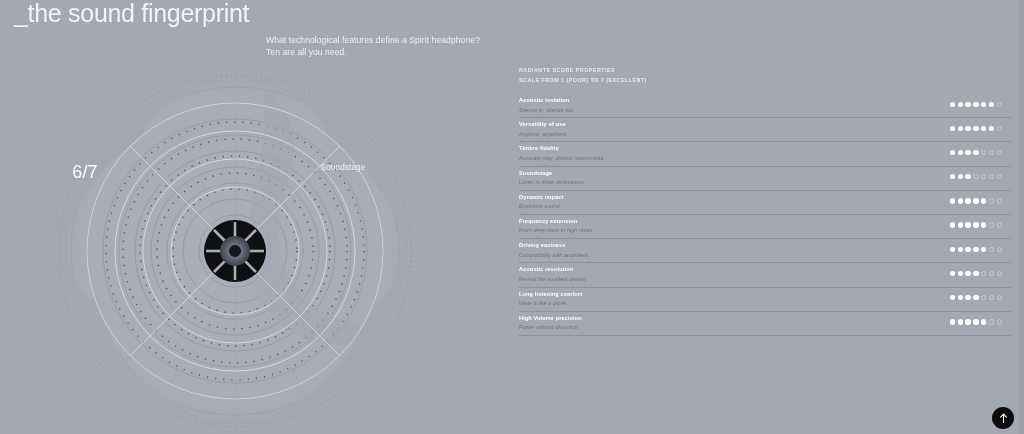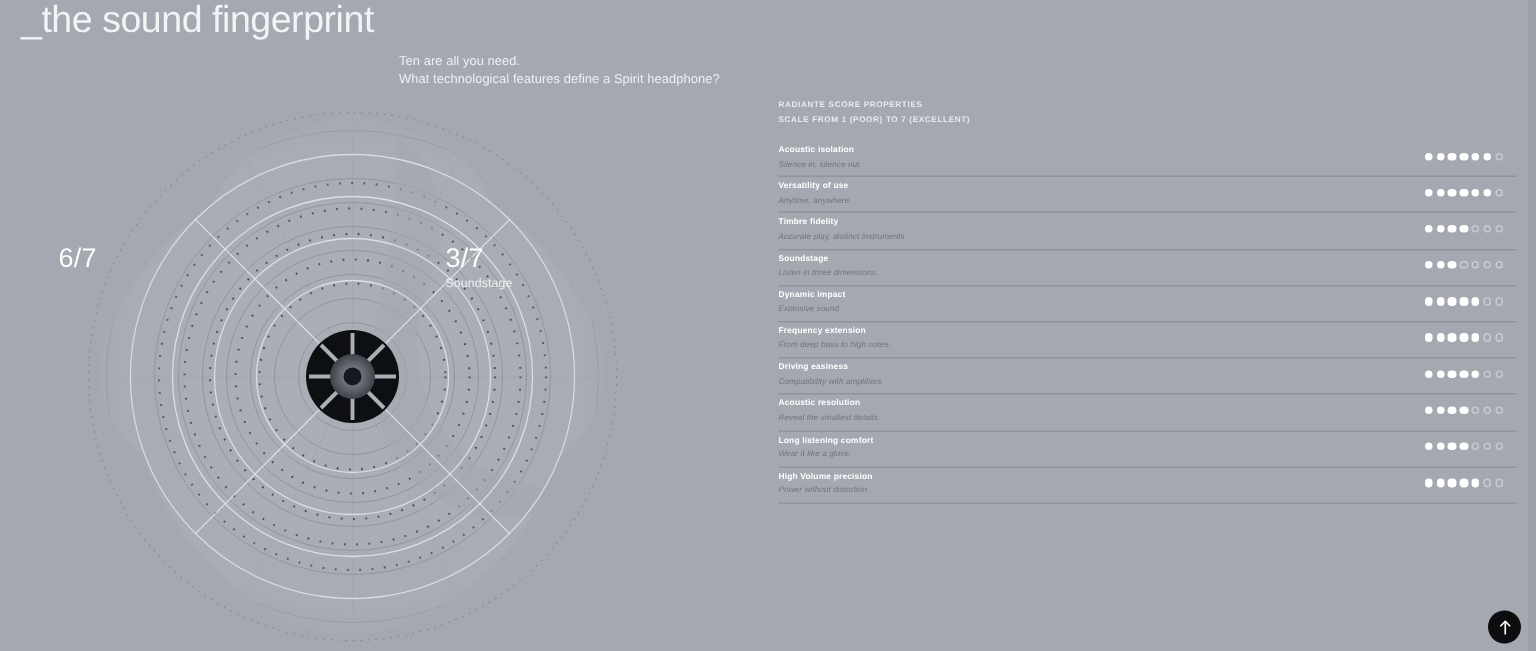--- a/index.html
+++ b/index.html
@@ -38,21 +38,21 @@
   .viz {
     position:absolute;
     left:0; top:55px;
     width:470px; height:379px;
   }
   .viz svg { display:block; width:470px; height:379px; }
 
   
   .corner {
     position:absolute;
-    text-align:left;
+    text-align:center;
     color:#fafbfc;
     width:92px;
   }
   .corner .score {
     font-size:18px;
     font-weight:400;
     line-height:21px;
     letter-spacing:0.2px;
     color:#fdfdfd;
   }
@@ -144,22 +144,22 @@
     cursor:pointer;
   }
   .to-top svg { display:block; }
 </style>
 </head>
 <body>
 
 <div class="page-title">_the sound fingerprint</div>
 
 <div class="intro">
+  <div>What technological features define a Spirit headphone?</div>
   <div>Ten are all you need.</div>
-  <div>What technological features define a Spirit headphone?</div>
 </div>
 
 <div class="viz">
   <svg viewBox="0 0 470 379" xmlns="http://www.w3.org/2000/svg">
     <defs>
 
       <radialGradient id="rings" gradientUnits="userSpaceOnUse" cx="235" cy="196" r="175" spreadMethod="repeat">
         <stop offset="0" stop-color="#5d636d" stop-opacity="0.85"></stop>
         <stop offset="0.0115" stop-color="#5d636d" stop-opacity="0.85"></stop>
         <stop offset="0.0116" stop-color="#b9bdc4" stop-opacity="0.25"></stop>
@@ -284,21 +284,20 @@
       <circle cx="235" cy="196" r="15" fill="url(#coreGlow)"></circle>
       <circle cx="235" cy="196" r="6" fill="#15181c"></circle>
     </g>
   </svg>
 
   <div class="corner c-tl">
     <div class="score">6/7</div>
   </div>
 
   <div class="corner c-tr">
-    <div class="score">3/7</div>
     <div class="cname">
       <span>Soundstage</span>
     </div>
   </div>
 
   <div class="corner c-bl">
     <div class="score">5/7</div>
 
   </div>
 

